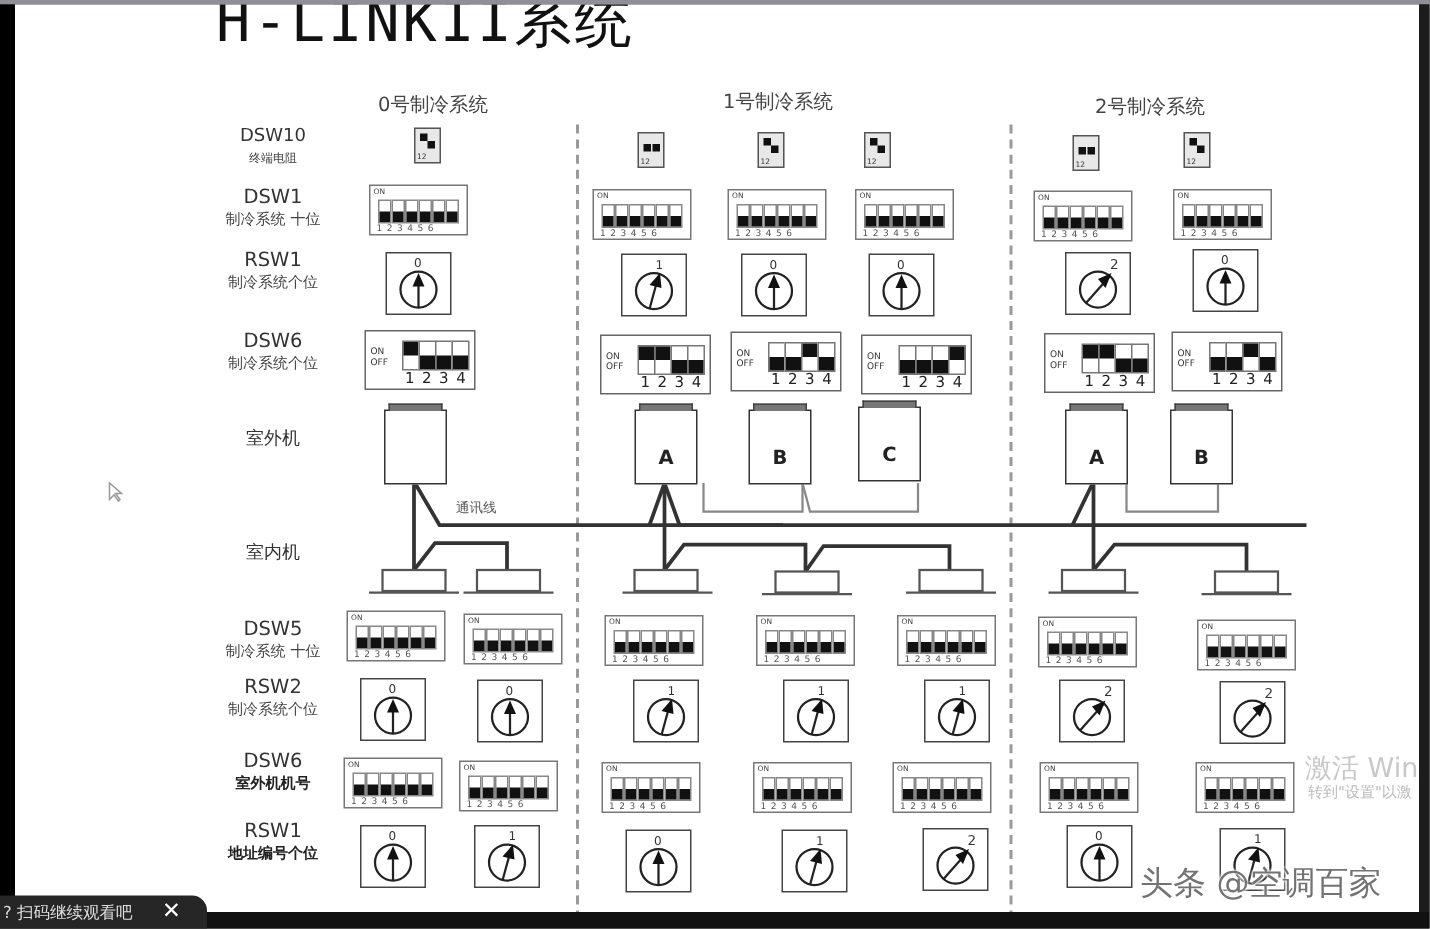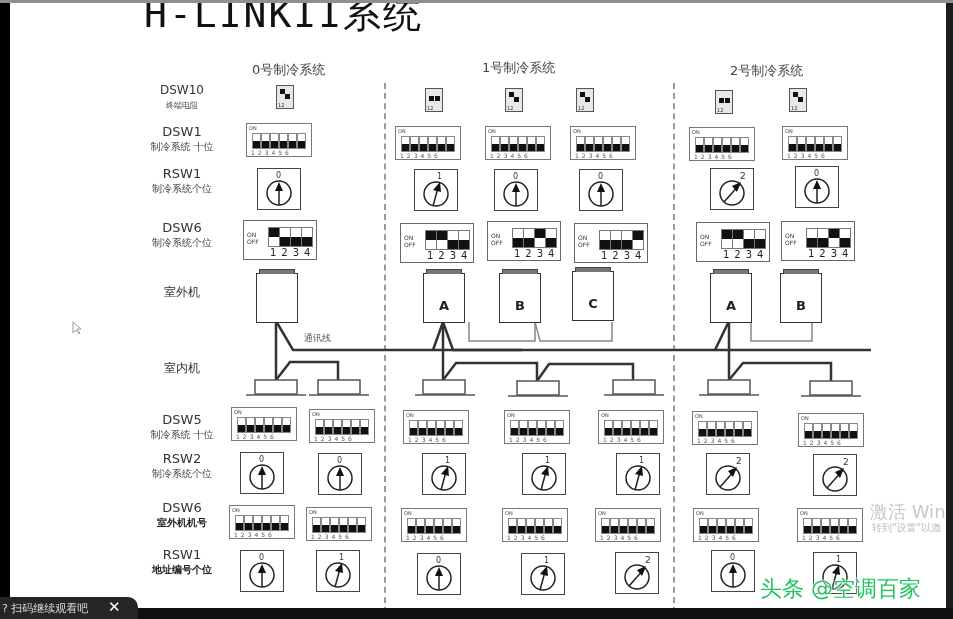--- a/index.html
+++ b/index.html
@@ -30,21 +30,21 @@
   .dip4 .sw i { position:absolute; left:0; width:10px; height:9px; background:#111; }
   .dip4 .nums { position:absolute; left:26px; bottom:1px; font-size:10px; color:#222; letter-spacing:5px; }
   .rot { position:absolute; width:42px; height:40px; border:1.5px solid #444; background:#fff; }
   .rot svg { position:absolute; left:0; top:0; }
   .odu { position:absolute; width:40px; height:48px; border:1.5px solid #333; background:#fff; text-align:center; font-size:13px; font-weight:bold; color:#222; }
   .odu::before { content:""; position:absolute; left:2px; top:-5px; width:34px; height:4px; background:#777; border:1px solid #444; border-bottom:none; }
   .odu span { position:absolute; left:0; width:40px; top:24px; }
   .wires { position:absolute; left:0; top:0; }
   .watermark-win { position:absolute; left:860px; top:497px; font-size:18px; color:#c8c8c8; white-space:nowrap; }
   .watermark-win2 { position:absolute; left:862px; top:518px; font-size:10px; color:#bbb; white-space:nowrap; }
-  .watermark-tt { position:absolute; left:760px; top:574px; font-size:22px; color:#22c55e; white-space:nowrap; text-shadow:0 0 2px #fff,0 0 2px #fff,0 0 3px #fff; }
+  .watermark-tt { position:absolute; left:760px; top:574px; font-size:22px; color:#737373; white-space:nowrap; text-shadow:0 0 2px #fff,0 0 2px #fff,0 0 3px #fff; }
   .cursor { position:absolute; left:62px; top:318px; width:10px; height:14px; }
   .popup { position:absolute; left:0; top:597px; width:138px; height:22px; background:#262626; border-radius:0 10px 0 0; color:#ddd; font-size:11px; }
   .popup .txt { position:absolute; left:2px; top:4px; white-space:nowrap; }
   .popup .x { position:absolute; left:108px; top:1px; font-size:15px; font-weight:bold; color:#fff; cursor:pointer; }
 </style>
 </head>
 <body>
 
 <div class="topbar"></div>
 <div class="leftbar"></div>

